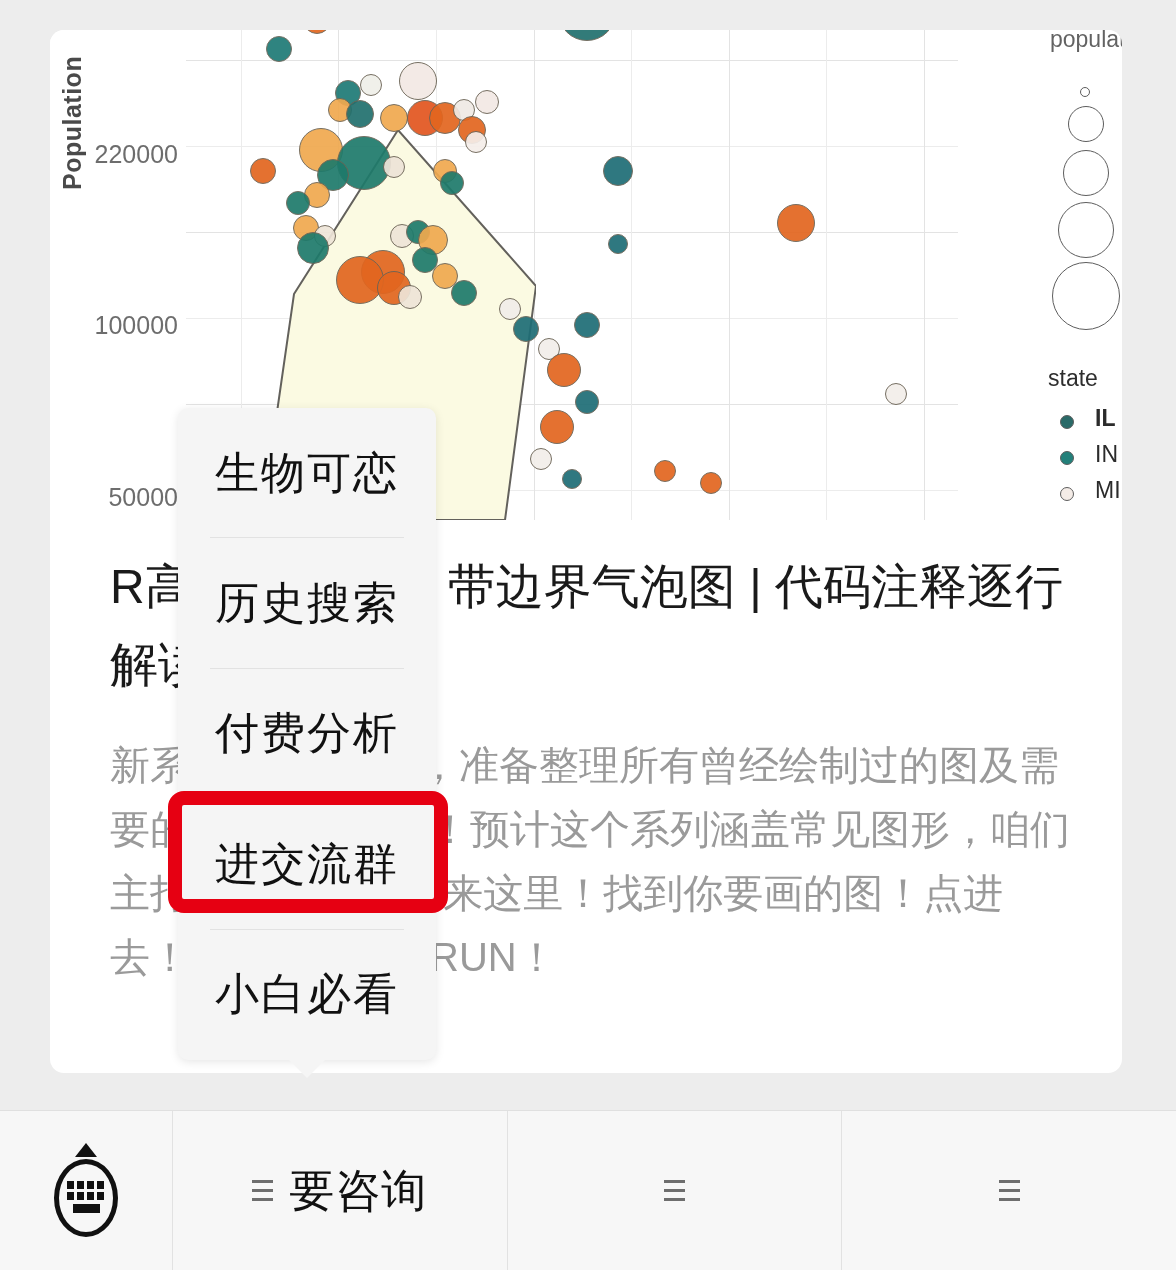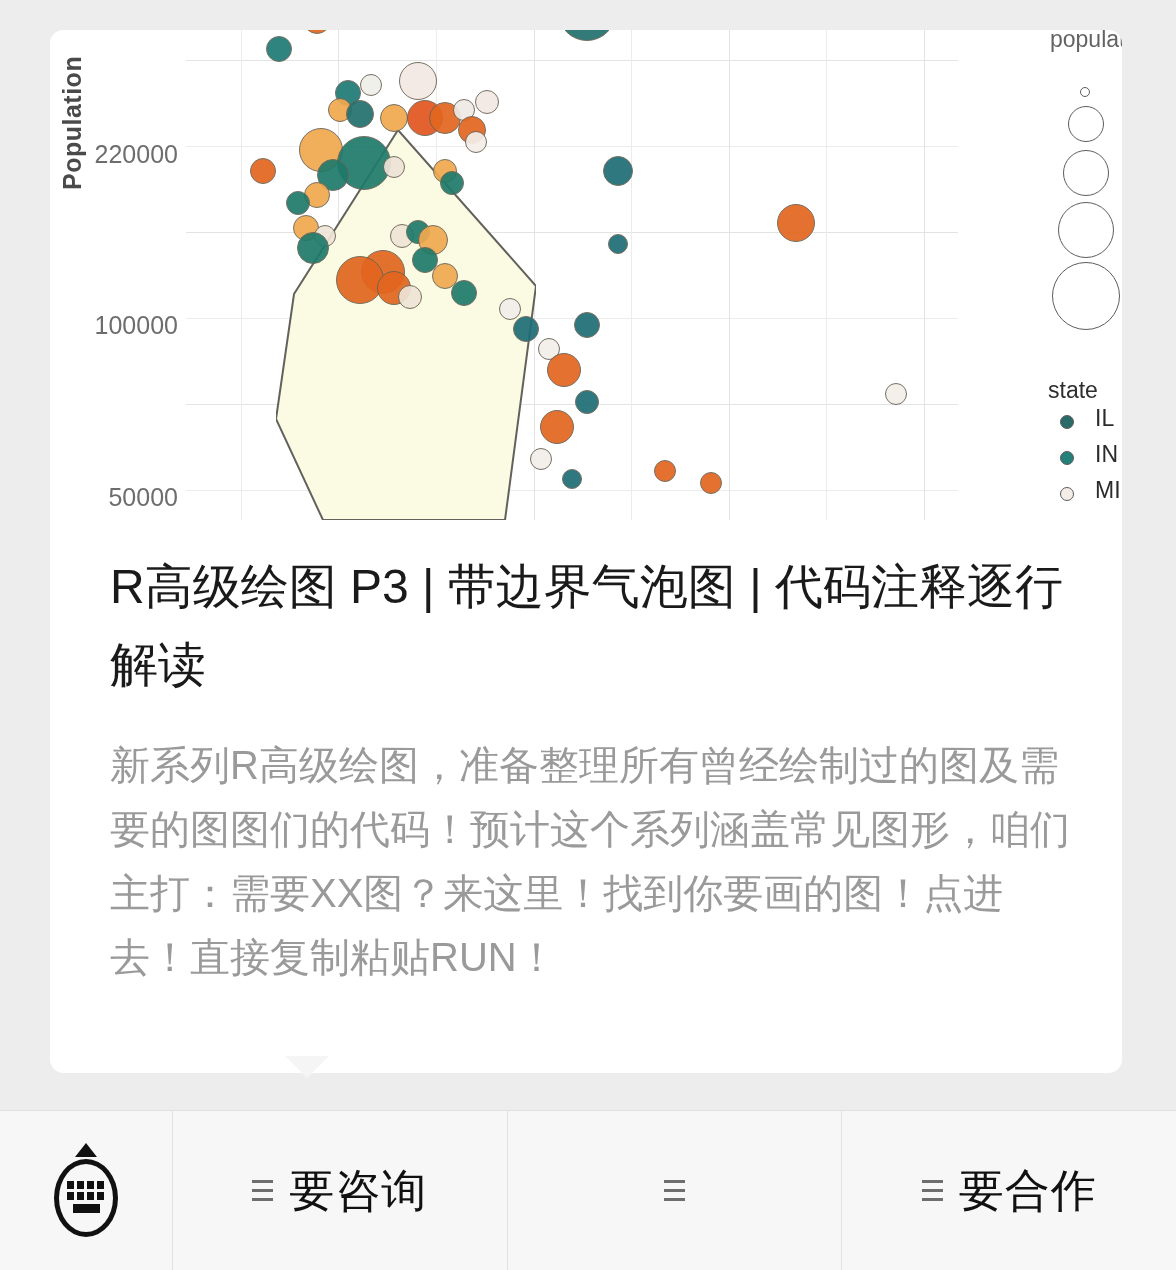--- a/index.html
+++ b/index.html
@@ -255,40 +255,62 @@
 
         <div class="legend-circ" style="left:73px; top:120px; width:46px; height:46px;"></div>
 
         <div class="legend-circ" style="left:68px; top:172px; width:56px; height:56px;"></div>
 
         <div class="legend-circ" style="left:62px; top:232px; width:68px; height:68px;"></div>
 
       </div>
 
       <div class="legend-box" style="left:940px; top:335px; width:190px;">
-        <div class="legend-title" style="position:absolute; left:58px; top:12px;">state</div>
+        <div class="legend-title" style="position:absolute; left:58px; top:0px;">state</div>
 
         <div class="legend-dot" style="left:70px; top:50px; width:14px; height:14px; background:#2a6a68;"></div>
-        <div class="legend-lbl" style="left:105px; top:40px;">IL</div>
+        <div class="legend-lbl" style="left:105px; top:40px;font-weight:bold;">IL</div>
 
         <div class="legend-dot" style="left:70px; top:86px; width:14px; height:14px; background:#23807a;"></div>
         <div class="legend-lbl" style="left:105px; top:76px;">IN</div>
 
         <div class="legend-dot" style="left:70px; top:122px; width:14px; height:14px; background:#f4ece7;"></div>
         <div class="legend-lbl" style="left:105px; top:112px;">MI</div>
 
         <div style="position:absolute; left:105px; top:150px; color:#cfcfcf; font-size:20px;">- -</div>
       </div>
     </div>
 
     <div class="art-title">R高级绘图 P3 | 带边界气泡图 | 代码注释逐行解读</div>
 
     <div class="art-body">新系列R高级绘图，准备整理所有曾经绘制过的图及需要的图图们的代码！预计这个系列涵盖常见图形，咱们主打：需要XX图？来这里！找到你要画的图！点进去！直接复制粘贴RUN！</div>
   </div>
 
+  <div class="popup">
+    <div class="popup-item">
+      <span>生物可恋</span>
+      <div class="popup-sep"></div>
+    </div>
+    <div class="popup-item">
+      <span>历史搜索</span>
+      <div class="popup-sep"></div>
+    </div>
+    <div class="popup-item">
+      <span>付费分析</span>
+      <div class="popup-sep"></div>
+    </div>
+    <div class="popup-item">
+      <span>进交流群</span>
+      <div class="hl-box"></div>
+      <div class="popup-sep"></div>
+    </div>
+    <div class="popup-item">
+      <span>小白必看</span>
+    </div>
+  </div>
   <div class="popup-tail"></div>
 
   <div class="gap-band"></div>
 
   <div class="navbar">
 
     <div class="kb-cell">
       <div class="kb-icon">
         <div class="kb-tri"></div>
         <div class="kb-ellipse"></div>
@@ -331,18 +353,17 @@
       </div>
     </div>
 
     <div class="nav-cell">
       <div class="nav-inner">
         <span class="hamb">
             <span></span>
             <span></span>
             <span></span>
           </span>
-        <span class="nav-lbl">要合作</span>
       </div>
     </div>
   </div>
 
 </div>
 
 </body></html>

